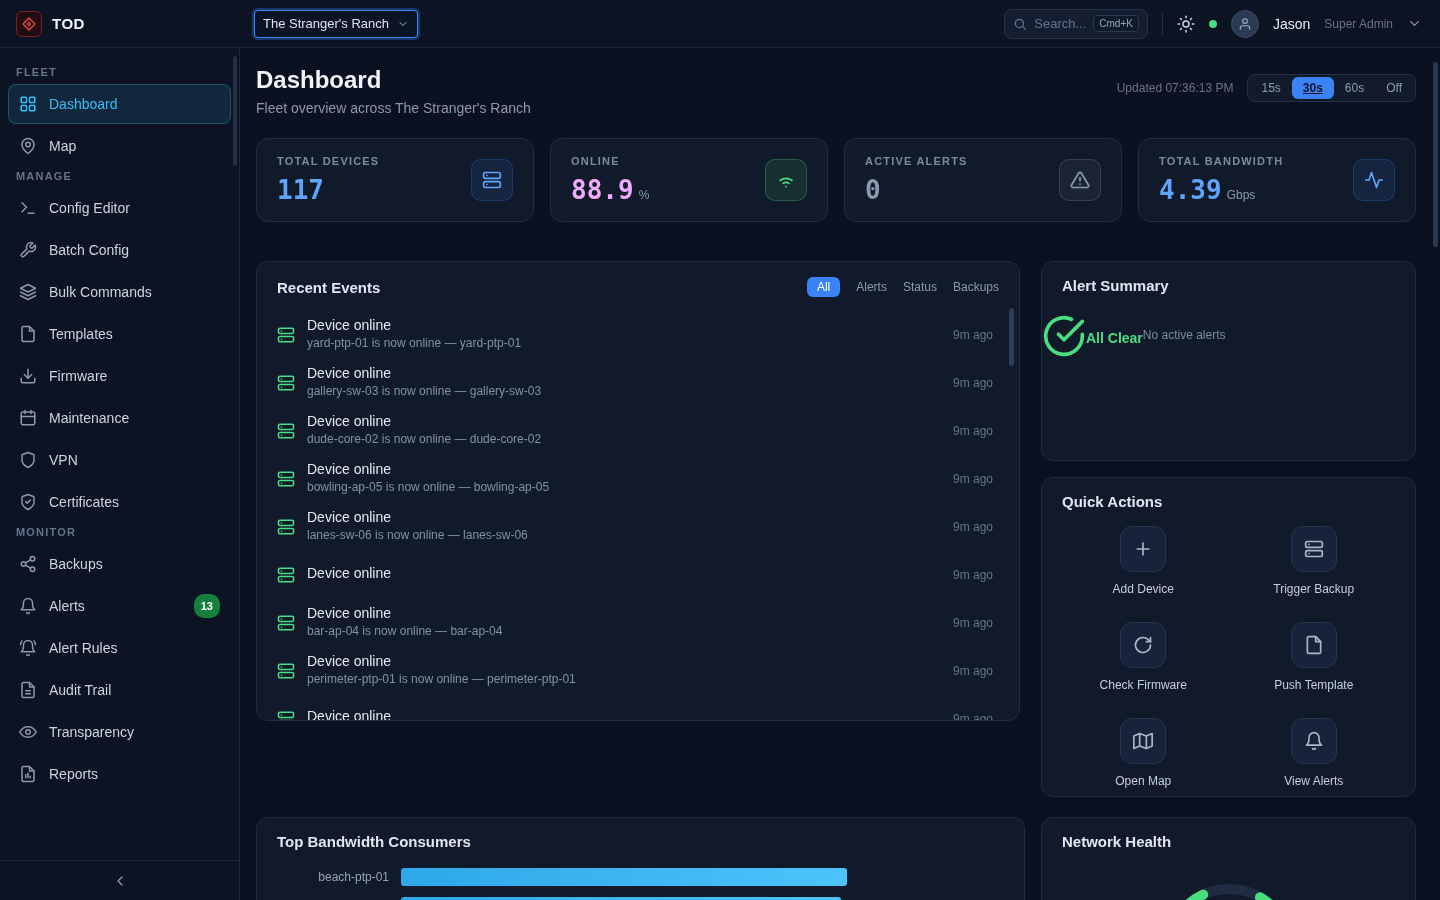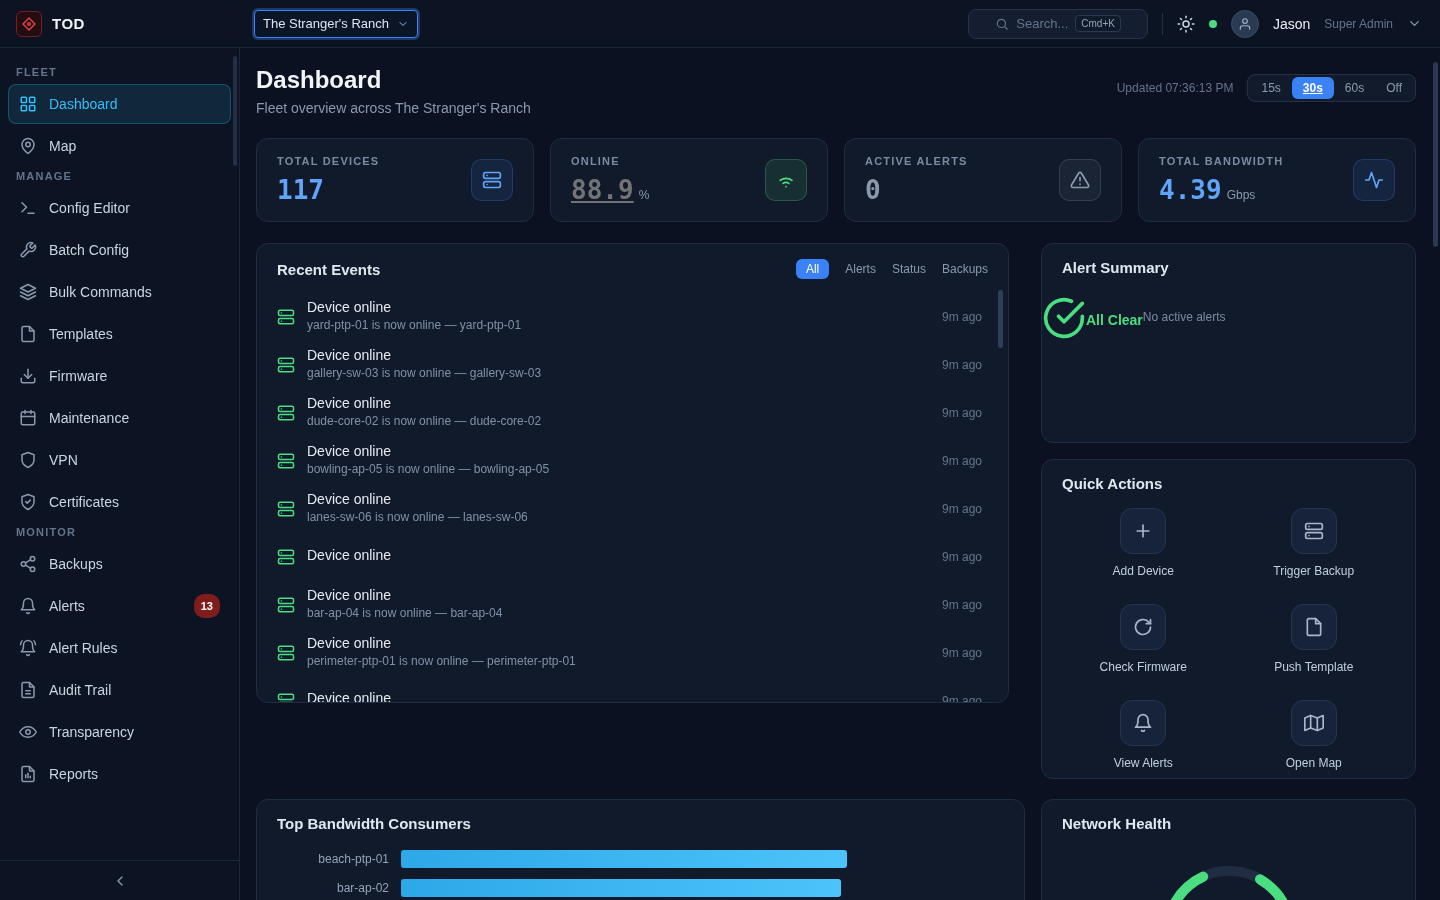--- a/index.html
+++ b/index.html
@@ -26,21 +26,21 @@
     margin-left:14px; height:28px; display:flex; align-items:center; gap:8px;
     background:#0b1526; border:1px solid #3b82f6; border-radius:4px;
     box-shadow:0 0 0 2px rgba(59,130,246,.35);
     padding:0 8px; font-size:13px; color:#dbe4f0; cursor:pointer;
   }
   .site-select .chev { color:#8fb6f8; }
   .topbar-right { margin-left:auto; display:flex; align-items:center; padding-right:18px; gap:14px; }
   .searchbox {
     height:30px; display:flex; align-items:center; gap:7px;
     background:#141e30; border:1px solid #263349; border-radius:8px;
-    padding:0 26px; color:#64748b; cursor:text;
+    padding:0 8px; color:#64748b; cursor:text;
   }
   .searchbox .ph { font-size:13px; }
   .kbd {
     font-size:10px; color:#94a3b8; border:1px solid #2b3950; border-radius:4px;
     padding:2px 5px; background:#101a2b;
   }
   .tb-divider { width:1px; height:22px; background:#223049; }
   .icon-btn { color:#cbd5e1; cursor:pointer; display:flex; align-items:center; }
   .status-dot { width:8px; height:8px; border-radius:50%; background:#4ade80; }
   .avatar { width:28px; height:28px; border-radius:50%; background:#2a3a52; border:1px solid #3a4c68;
@@ -59,57 +59,57 @@
   }
   .nav-section-label:first-child { margin-top:4px; }
   .nav-item {
     height:40px; margin:2px 8px; border-radius:8px; display:flex; align-items:center; gap:12px;
     padding:0 10px; color:#cbd5e1; font-size:14px; cursor:pointer; border:1px solid transparent;
   }
   .nav-item .nico { color:#8b99ad; flex:0 0 18px; }
   .nav-item.active { background:rgba(56,189,248,.12); border-color:rgba(56,189,248,.28); color:#38bdf8; }
   .nav-item.active .nico { color:#38bdf8; }
   .nav-badge {
-    margin-left:auto; background:#7f1d1d; color:#fff; font-size:11px; font-weight:700;
+    margin-left:auto; background:#15803d; color:#fff; font-size:11px; font-weight:700;
     border-radius:10px; padding:6px 7px;
   }
   .collapse-btn {
     position:absolute; bottom:0; left:0; right:0; height:40px; border-top:1px solid #1c2638;
     display:flex; align-items:center; justify-content:center; color:#8b99ad; cursor:pointer;
   }
   .sb-scroll { position:absolute; top:8px; right:2px; width:4px; height:110px; border-radius:2px; background:#223048; }
 
   
   .main { position:absolute; top:48px; left:240px; right:0; bottom:0; overflow:hidden; padding:18px 24px 0 16px; }
 
   .page-header { display:flex; justify-content:space-between; align-items:flex-start; }
   .page-title { font-size:24px; font-weight:700; color:#f1f5f9; }
   .page-subtitle { font-size:14px; color:#8b99ad; margin-top:6px; }
   .header-right { display:flex; align-items:center; gap:14px; margin-top:8px; }
   .updated-text { font-size:12px; color:#64748b; }
   .segmented { display:flex; background:#121b2c; border:1px solid #243149; border-radius:8px; padding:2px; }
   .seg-opt { font-size:12px; color:#8b99ad; padding:4px 11px; border-radius:6px; cursor:pointer; }
-  .seg-opt.active { background:#3b82f6; color:#ffffff; font-weight:700;text-decoration:underline; }
+  .seg-opt.active { background:#3b82f6; color:#0f172a; font-weight:700;text-decoration:underline; }
 
   
   .card { background:#111a2b; border:1px solid #1f2c42; border-radius:12px; }
   .stats-row { display:flex; gap:16px; margin-top:22px; }
   .stat-card { flex:1; height:84px; display:flex; align-items:center; justify-content:space-between; padding:0 20px; }
   .stat-label { font-size:11px; letter-spacing:1.2px; color:#7c8aa0; font-weight:700; }
   .stat-value-row { margin-top:8px; display:flex; align-items:baseline; gap:5px; }
   .stat-value { font-family:"DejaVu Sans Mono", monospace; font-size:26px; font-weight:700; }
   .stat-suffix { font-size:12px; color:#8b99ad; }
-  .c-blue { color:#60a5fa; } .c-green { color:#737373;text-decoration:underline; } .c-gray { color:#8b99ad; }
+  .c-blue { color:#60a5fa; } .c-green { color:#f0abfc; } .c-gray { color:#8b99ad; }
   .stat-iconbox { width:42px; height:42px; border-radius:10px; display:flex; align-items:center; justify-content:center; }
   .ib-blue  { color:#60a5fa; background:rgba(59,130,246,.10); border:1px solid rgba(59,130,246,.25); }
   .ib-green { color:#4ade80; background:rgba(74,222,128,.10); border:1px solid rgba(74,222,128,.25); }
   .ib-gray  { color:#8b99ad; background:rgba(148,163,184,.08); border:1px solid rgba(148,163,184,.20); }
 
   
-  .grid-row { display:flex; gap:32px; margin-top:21px; align-items:flex-start; }
+  .grid-row { display:flex; gap:21px; margin-top:39px; align-items:flex-start; }
   .col-left { flex:1; }
   .col-right { flex:0 0 375px; width:375px; }
 
   .card-header { display:flex; align-items:center; justify-content:space-between; padding:15px 20px 10px; }
   .card-title { font-size:15px; font-weight:700; color:#dfe7f1; }
 
   
   .events-card { height:460px; overflow:hidden; position:relative; }
   .event-tabs { display:flex; align-items:center; gap:16px; }
   .etab { font-size:12px; color:#8b99ad; cursor:pointer; }
@@ -629,36 +629,36 @@
                 <svg class="ic" width="20" height="20" viewBox="0 0 24 24">
                   <path d="M14 2H6a2 2 0 0 0-2 2v16a2 2 0 0 0 2 2h12a2 2 0 0 0 2-2V8z"></path>
                   <polyline points="14 2 14 8 20 8"></polyline>
                 </svg>
               </div>
             <div class="qa-label">Push Template</div>
           </div>
           <div class="qa-item">
             <div class="qa-iconbox">
                 <svg class="ic" width="20" height="20" viewBox="0 0 24 24">
-                  <path d="M18 8a6 6 0 0 0-12 0c0 7-3 9-3 9h18s-3-2-3-9"></path>
-                  <path d="M13.7 21a2 2 0 0 1-3.4 0"></path>
-                </svg>
-              </div>
-            <div class="qa-label">View Alerts</div>
-          </div>
-          <div class="qa-item">
-            <div class="qa-iconbox">
-                <svg class="ic" width="20" height="20" viewBox="0 0 24 24">
                   <polygon points="1 6 8 3 16 6 23 3 23 18 16 21 8 18 1 21 1 6"></polygon>
                   <line x1="8" y1="3" x2="8" y2="18"></line>
                   <line x1="16" y1="6" x2="16" y2="21"></line>
                 </svg>
               </div>
             <div class="qa-label">Open Map</div>
           </div>
+          <div class="qa-item">
+            <div class="qa-iconbox">
+                <svg class="ic" width="20" height="20" viewBox="0 0 24 24">
+                  <path d="M18 8a6 6 0 0 0-12 0c0 7-3 9-3 9h18s-3-2-3-9"></path>
+                  <path d="M13.7 21a2 2 0 0 1-3.4 0"></path>
+                </svg>
+              </div>
+            <div class="qa-label">View Alerts</div>
+          </div>
         </div>
       </div>
     </div>
   </div>
 
   <div class="bottom-row">
     <div class="card bw-card">
       <div class="card-header">
         <div class="card-title">Top Bandwidth Consumers</div>
       </div>

